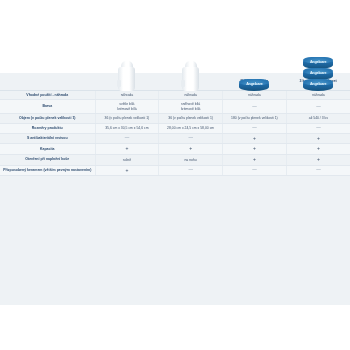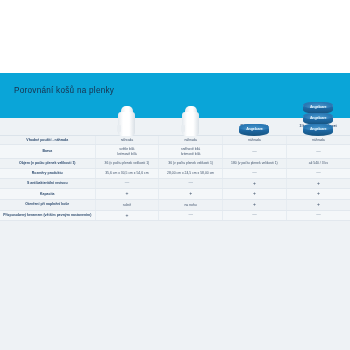--- a/index.html
+++ b/index.html
@@ -163,23 +163,20 @@
   .mark { font-size: 5px; color: #41546d; line-height: 1; }
   .dash { font-size: 4.5px; color: #8a99ab; line-height: 1; }
 </style>
 </head>
 <body>
 
 <div class="page">
 
   <div class="top-gap"></div>
 
-  <div class="hero">
-    <div class="hero-title">Porovnání košů na plenky</div>
-  </div>
 
   <div class="table-wrap">
 
     <div class="products">
       <div class="prod-cell c0"></div>
 
       <div class="prod-cell c1">
         <div class="bin">
           <div class="lid"></div>
           <div class="body"></div>

